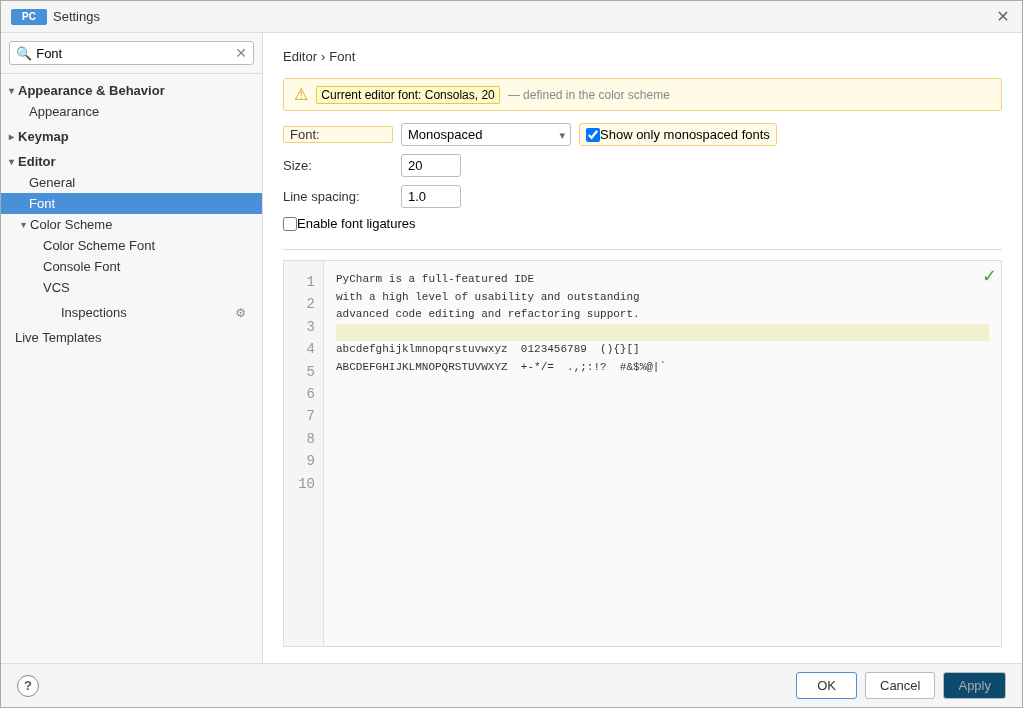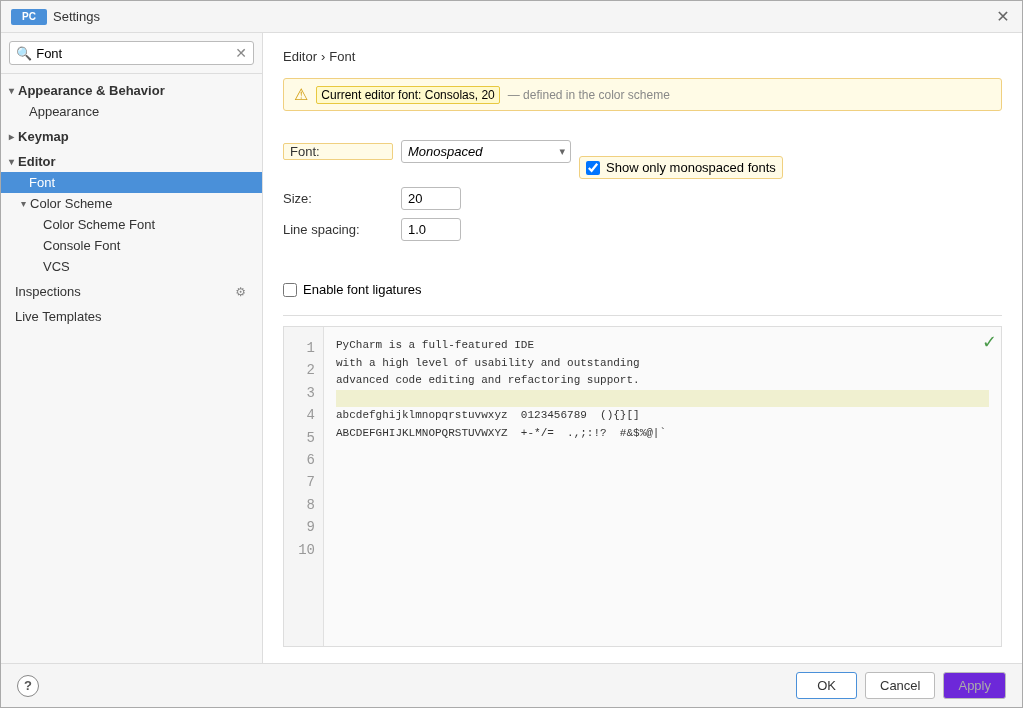--- a/index.html
+++ b/index.html
@@ -216,43 +216,41 @@
     }
     select {
       border: 1px solid #bbb;
       border-radius: 3px;
       padding: 3px 6px 3px 6px;
       font-size: 13px;
       background: white;
       appearance: none;
       cursor: pointer;
       min-width: 170px;
-      font-style: italic;
     }
     .select-container {
       position: relative;
       display: inline-block;
     }
     .select-container::after {
       content: '▾';
       position: absolute;
       right: 6px;
       top: 50%;
       transform: translateY(-50%);
       pointer-events: none;
       color: #666;
       font-size: 11px;
     }
     .checkbox-label {
       display: flex;
       align-items: center;
-      gap: 6px;
-      font-size: 13px;
-      cursor: pointer;
-      margin-top: 33px;
+      gap: 0;
+      font-size: 13px;
+      cursor: pointer;
     }
     input[type="checkbox"] {
       width: 14px;
       height: 14px;
       cursor: pointer;
     }
     .checkbox-highlighted {
       background: #fffbe6;
       border: 1px solid #f0d080;
       border-radius: 3px;
@@ -371,21 +369,21 @@
       border: 1px solid #bbb;
       background: white;
       color: #333;
       border-radius: 3px;
       padding: 5px 14px;
       font-size: 13px;
       cursor: pointer;
     }
     .btn-apply {
       border: 1px solid #bbb;
-      background: #6d28d9;
+      background: #0c4a6e;
       color: #aaa;
       border-radius: 3px;
       padding: 5px 14px;
       font-size: 13px;
       cursor: default;
     }
   </style>
 </head>
 <body>
 
@@ -428,41 +426,44 @@
             <span class="arrow">▸</span>
             <span>Keymap</span>
           </div>
         </div>
 
         <div class="nav-section">
           <div class="nav-group">
             <span class="arrow">▾</span>
             <span>Editor</span>
           </div>
+          <div class="nav-item">
+            <span>General</span>
+          </div>
           <div class="nav-item active">
             <span>Font</span>
           </div>
 
           <div class="nav-sub-group">
             <span class="arrow">▾</span>
             <span>Color Scheme</span>
           </div>
           <div class="nav-sub-item">
             <span>Color Scheme Font</span>
           </div>
           <div class="nav-sub-item">
             <span>Console Font</span>
           </div>
           <div class="nav-sub-item">
             <span>VCS</span>
           </div>
         </div>
 
         <div class="nav-section">
-          <div class="nav-item" style="padding-left:14px; display:flex; align-items:center;">
+          <div class="nav-item" style="padding-left:14px; display:flex; align-items:center;margin-left:46px;">
             <span>Inspections</span>
             <span class="nav-settings-icon" style="margin-left:auto; margin-right:8px;">⚙</span>
           </div>
         </div>
 
         <div class="nav-section">
           <div class="nav-item" style="padding-left:14px;">
             <span>Live Templates</span>
           </div>
         </div>

